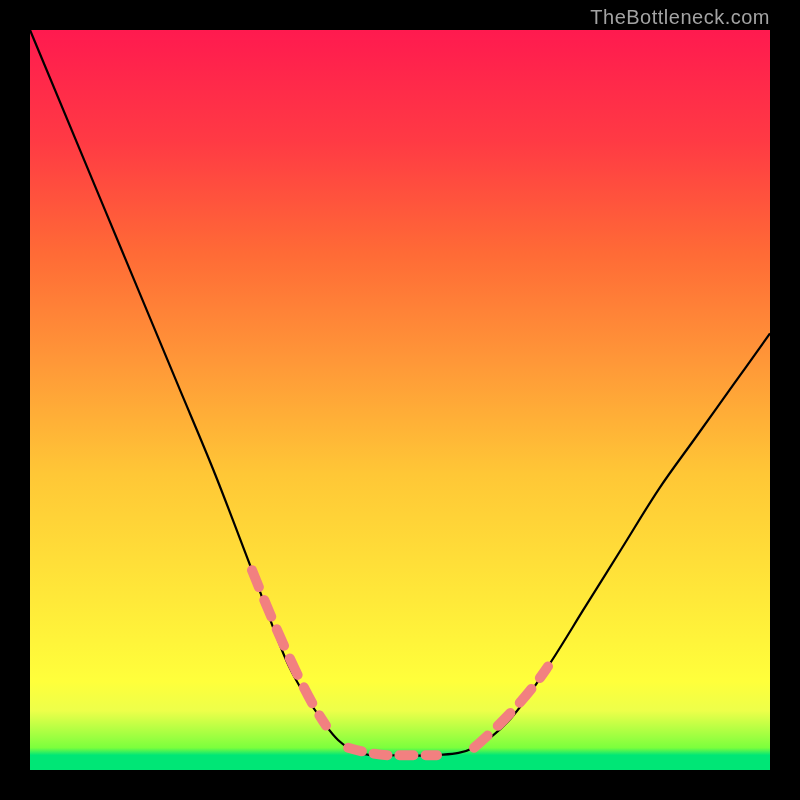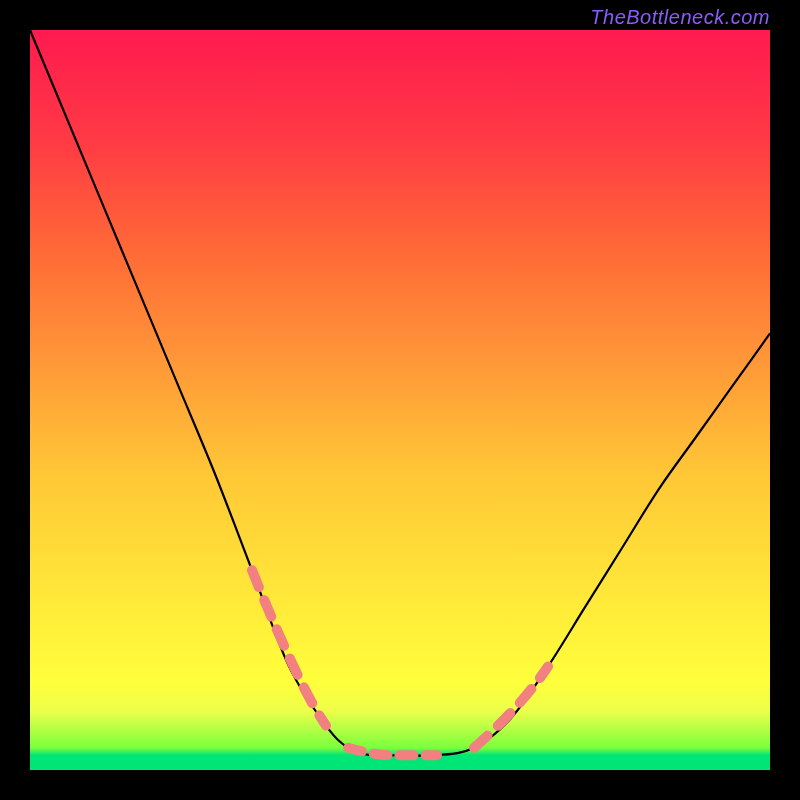--- a/index.html
+++ b/index.html
@@ -34,25 +34,24 @@
       #ff9838 55%,
       #ff6a36 70%,
       #ff3a44 85%,
       #ff1a4f 100%
     );
   }
   .watermark {
     position: absolute;
     top: 6px;
     right: 30px;
-    color: #8b5cf6;
+    color: #a3a3a3;
     font-size: 20px;
     font-weight: 500;
     letter-spacing: 0.5px;
-    font-style: italic;
   }
   svg.curve {
     position: absolute;
     left: 30px;
     top: 30px;
     width: 740px;
     height: 740px;
     overflow: visible;
   }
 </style>

